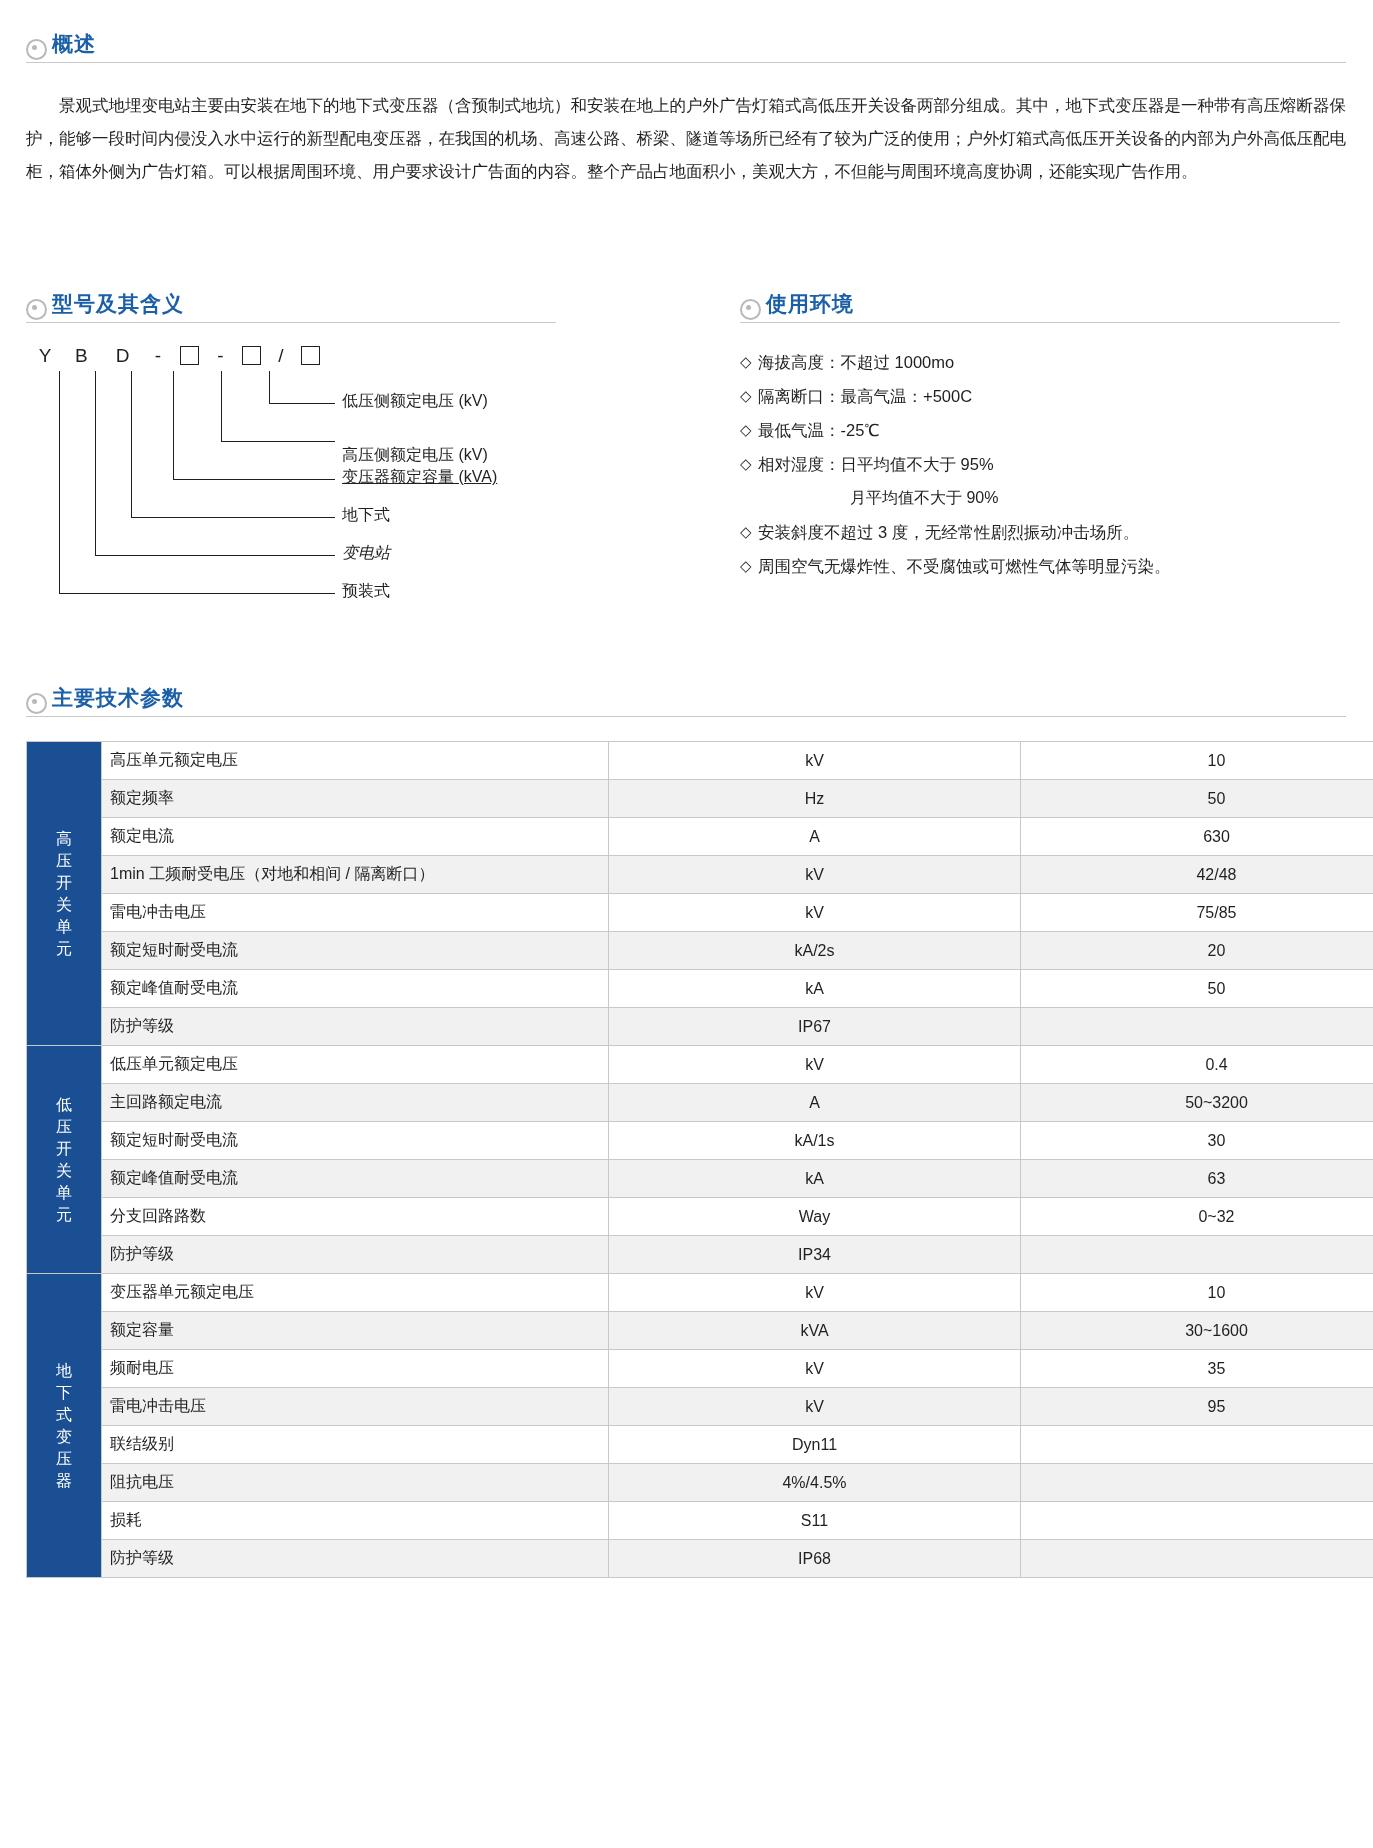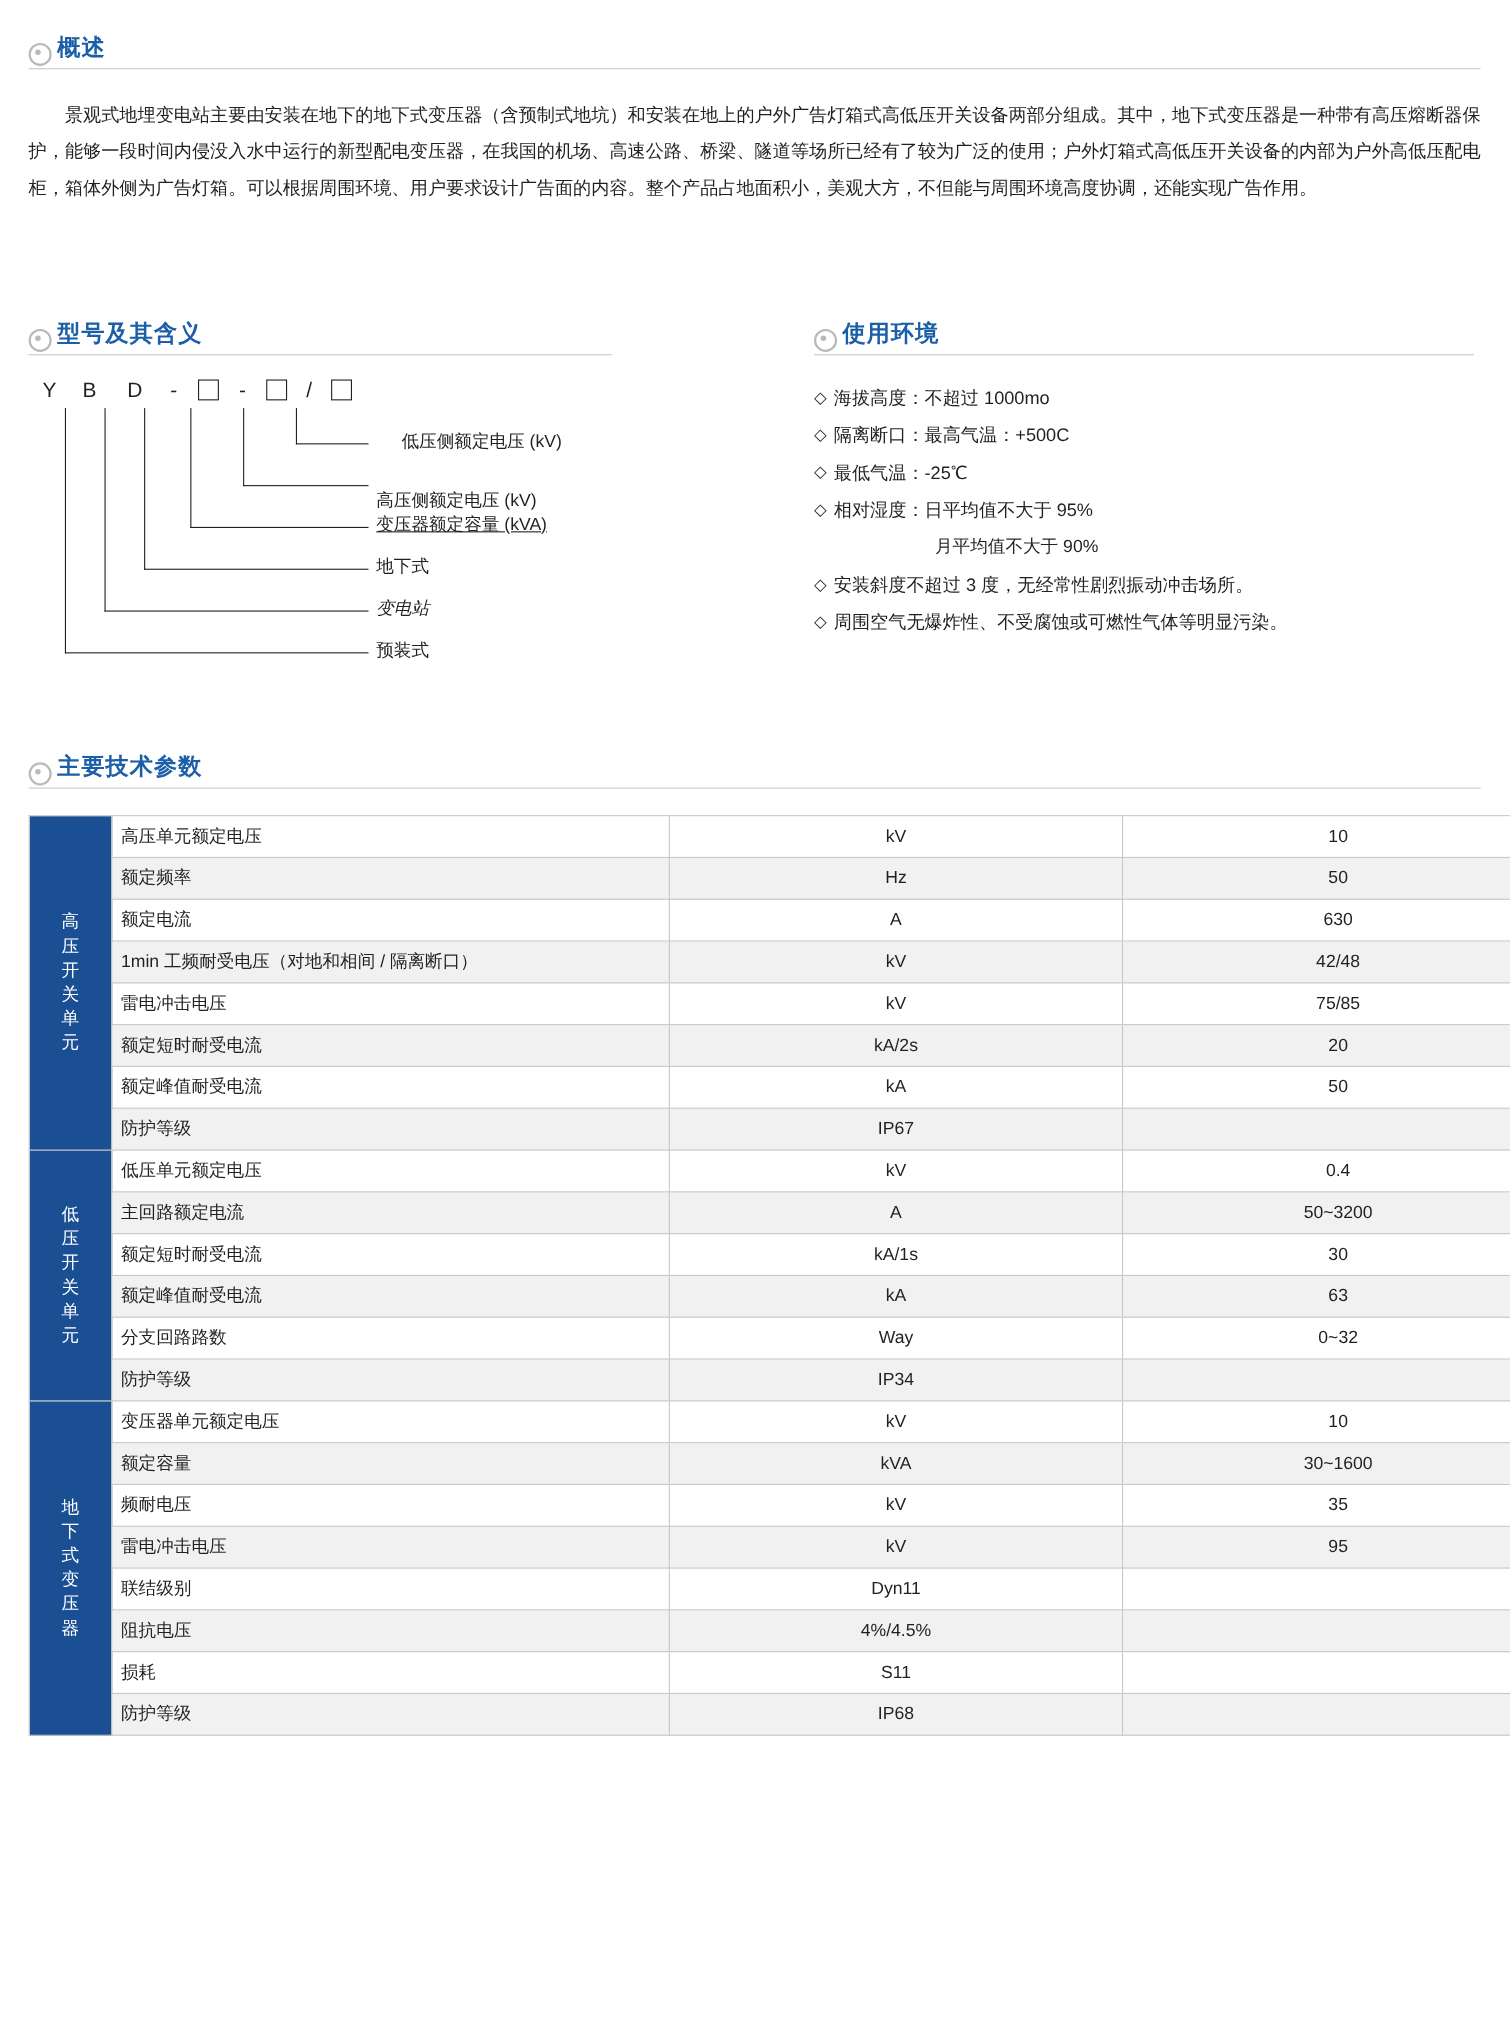--- a/index.html
+++ b/index.html
@@ -197,21 +197,21 @@
         <span style="width:28px"><i class="sq"></i></span>
       </div>
 
       <div class="leader" style="left:243px; top:26px; width:65px; height:32px;"></div>
       <div class="leader" style="left:195px; top:26px; width:113px; height:70px;"></div>
       <div class="leader" style="left:147px; top:26px; width:161px; height:108px;"></div>
       <div class="leader" style="left:105px; top:26px; width:203px; height:146px;"></div>
       <div class="leader" style="left:69px; top:26px; width:239px; height:184px;"></div>
       <div class="leader" style="left:33px; top:26px; width:275px; height:222px;"></div>
 
-      <div class="lbl" style="left:316px; top:46px;margin-left:23px;">低压侧额定电压 (kV)</div>
+      <div class="lbl" style="left:316px; top:46px;">低压侧额定电压 (kV)</div>
       <div class="lbl" style="left:316px; top:100px;">高压侧额定电压 (kV)</div>
       <div class="lbl" style="left:316px; top:122px;text-decoration:underline;">变压器额定容量 (kVA)</div>
       <div class="lbl" style="left:316px; top:160px;">地下式</div>
       <div class="lbl" style="left:316px; top:198px;font-style:italic;">变电站</div>
       <div class="lbl" style="left:316px; top:236px;">预装式</div>
     </div>
   </div>
 
   <div id="env-block">
     <div class="section-head">

